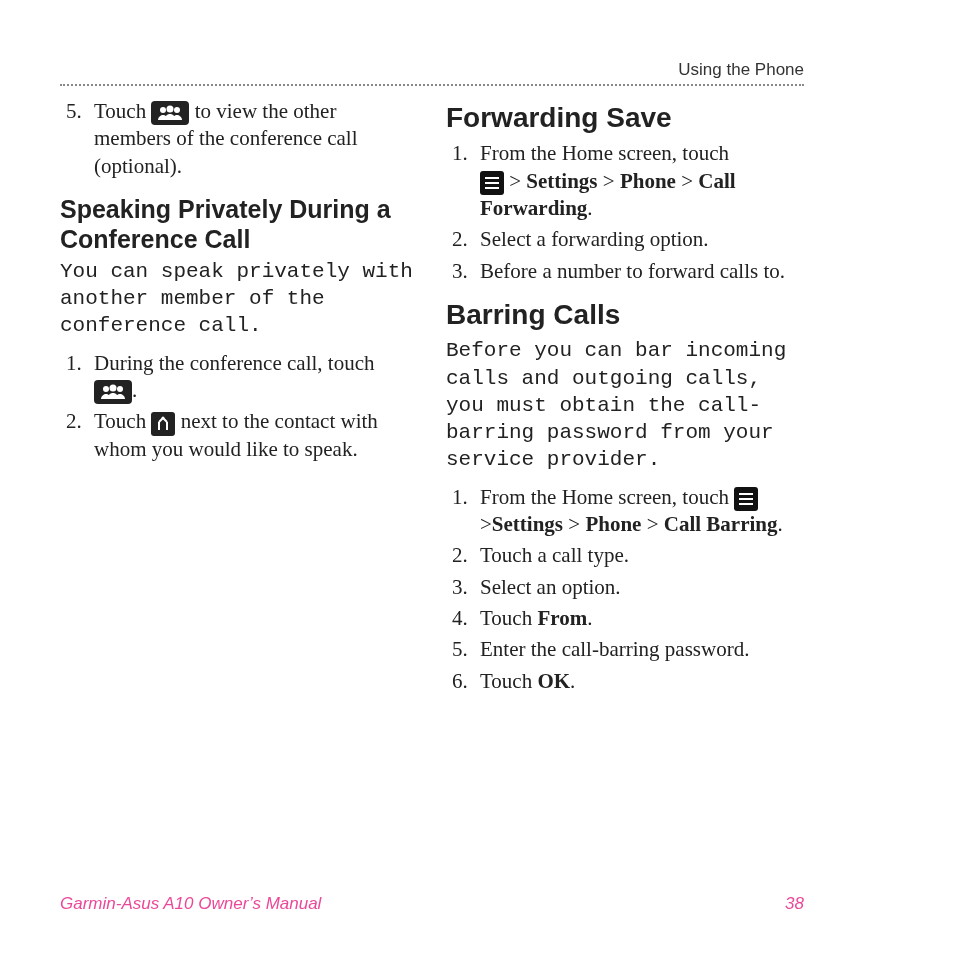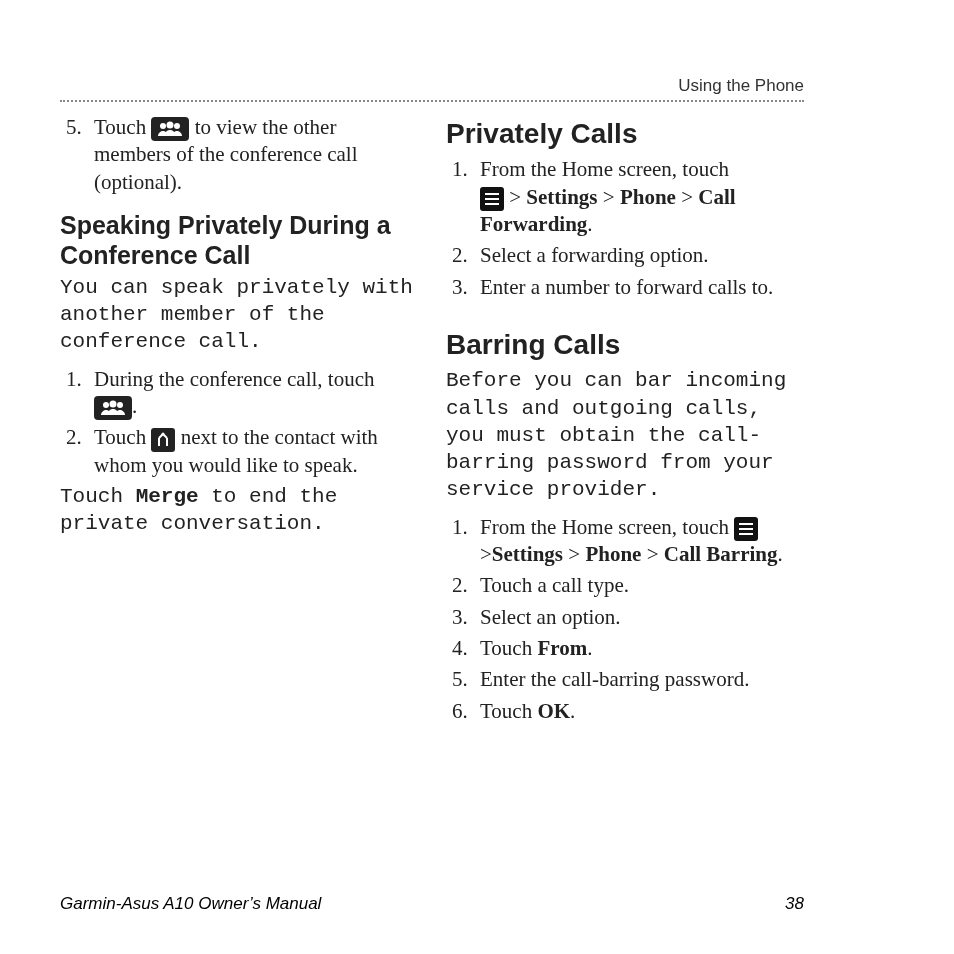--- a/index.html
+++ b/index.html
@@ -6,21 +6,21 @@
     margin: 0;
     padding: 0;
     background: #fff;
     font-family: "Times New Roman", Times, serif;
     color: #222;
   }
   .page {
     width: 864px;
     height: 954px;
     box-sizing: border-box;
-    padding: 76px 60px 40px 60px;
+    padding: 60px 60px 40px 60px;
     display: flex;
     flex-direction: column;
   }
   .header-row {
     text-align: right;
     font-family: Arial, Helvetica, sans-serif;
     font-size: 17px;
     color: #333;
     padding-bottom: 4px;
   }
@@ -66,21 +66,21 @@
   }
   .li-text { flex: 1; }
   .cont-text { margin-top: 8px; }
   .para { margin: 4px 0 10px 0; font-family: Liberation Mono, monospace; }
   .bold { font-weight: bold; }
   .footer {
     display: flex;
     justify-content: space-between;
     font-family: Arial, Helvetica, sans-serif;
     font-style: italic;
-    color: #000000;
+    color: #ec4899;
     font-size: 17px;
     margin-top: 20px;
   }
   .icon-dark {
     display: inline-flex;
     align-items: center;
     justify-content: center;
     background: #222;
     border-radius: 4px;
     width: 38px;
@@ -164,52 +164,49 @@
               <svg viewBox="0 0 16 16">
                   <path d="M8 2 L4 6 M8 2 L12 6 M4 6 L4 14 M12 6 L12 14" stroke="#fff" stroke-width="2" fill="none"></path>
                   <circle cx="8" cy="2" r="1.5" fill="#fff"></circle>
                 </svg>
             </span>
             <span> next to the contact with whom you would like to speak.</span>
           </div>
         </div>
       </div>
 
-      <div class="para">
-        <span>Touch </span><span class="bold">Merge</span><span> to end the private conversation.</span>
-      </div>
     </div>
 
     <div class="col">
-      <div class="section-heading">Privately Calls</div>
+      <div class="section-heading">Forwarding Save</div>
       <div class="ol">
         <div class="li-row">
           <div class="li-num">1.</div>
           <div class="li-text">
             <span>From the Home screen, touch </span><br>
             <span class="icon-dark icon-small icon-lines">
               <span class="bars">
                   <span class="bar"></span>
                   <span class="bar"></span>
                   <span class="bar"></span>
                 </span>
             </span><span> &gt; </span><span class="bold">Settings</span><span> &gt; </span><span class="bold">Phone</span><span> &gt; </span><span class="bold">Call Forwarding</span><span>.</span>
           </div>
         </div>
         <div class="li-row">
           <div class="li-num">2.</div>
           <div class="li-text">Select a forwarding option.</div>
         </div>
         <div class="li-row">
           <div class="li-num">3.</div>
-          <div class="li-text">Enter a number to forward calls to.</div>
-        </div>
-      </div>
-
-      <div class="section-heading" style="margin-top:26px;">Barring Calls</div>
+          <div class="li-text">Before a number to forward calls to.</div>
+        </div>
+      </div>
+
+      <div class="section-heading" style="margin-top:12px;">Barring Calls</div>
       <div class="para">Before you can bar incoming calls and outgoing calls, you must obtain the call-barring password from your service provider.</div>
 
       <div class="ol">
         <div class="li-row">
           <div class="li-num">1.</div>
           <div class="li-text">
             <span>From the Home screen, touch </span>
             <span class="icon-dark icon-small icon-lines">
               <span class="bars">
                   <span class="bar"></span>

